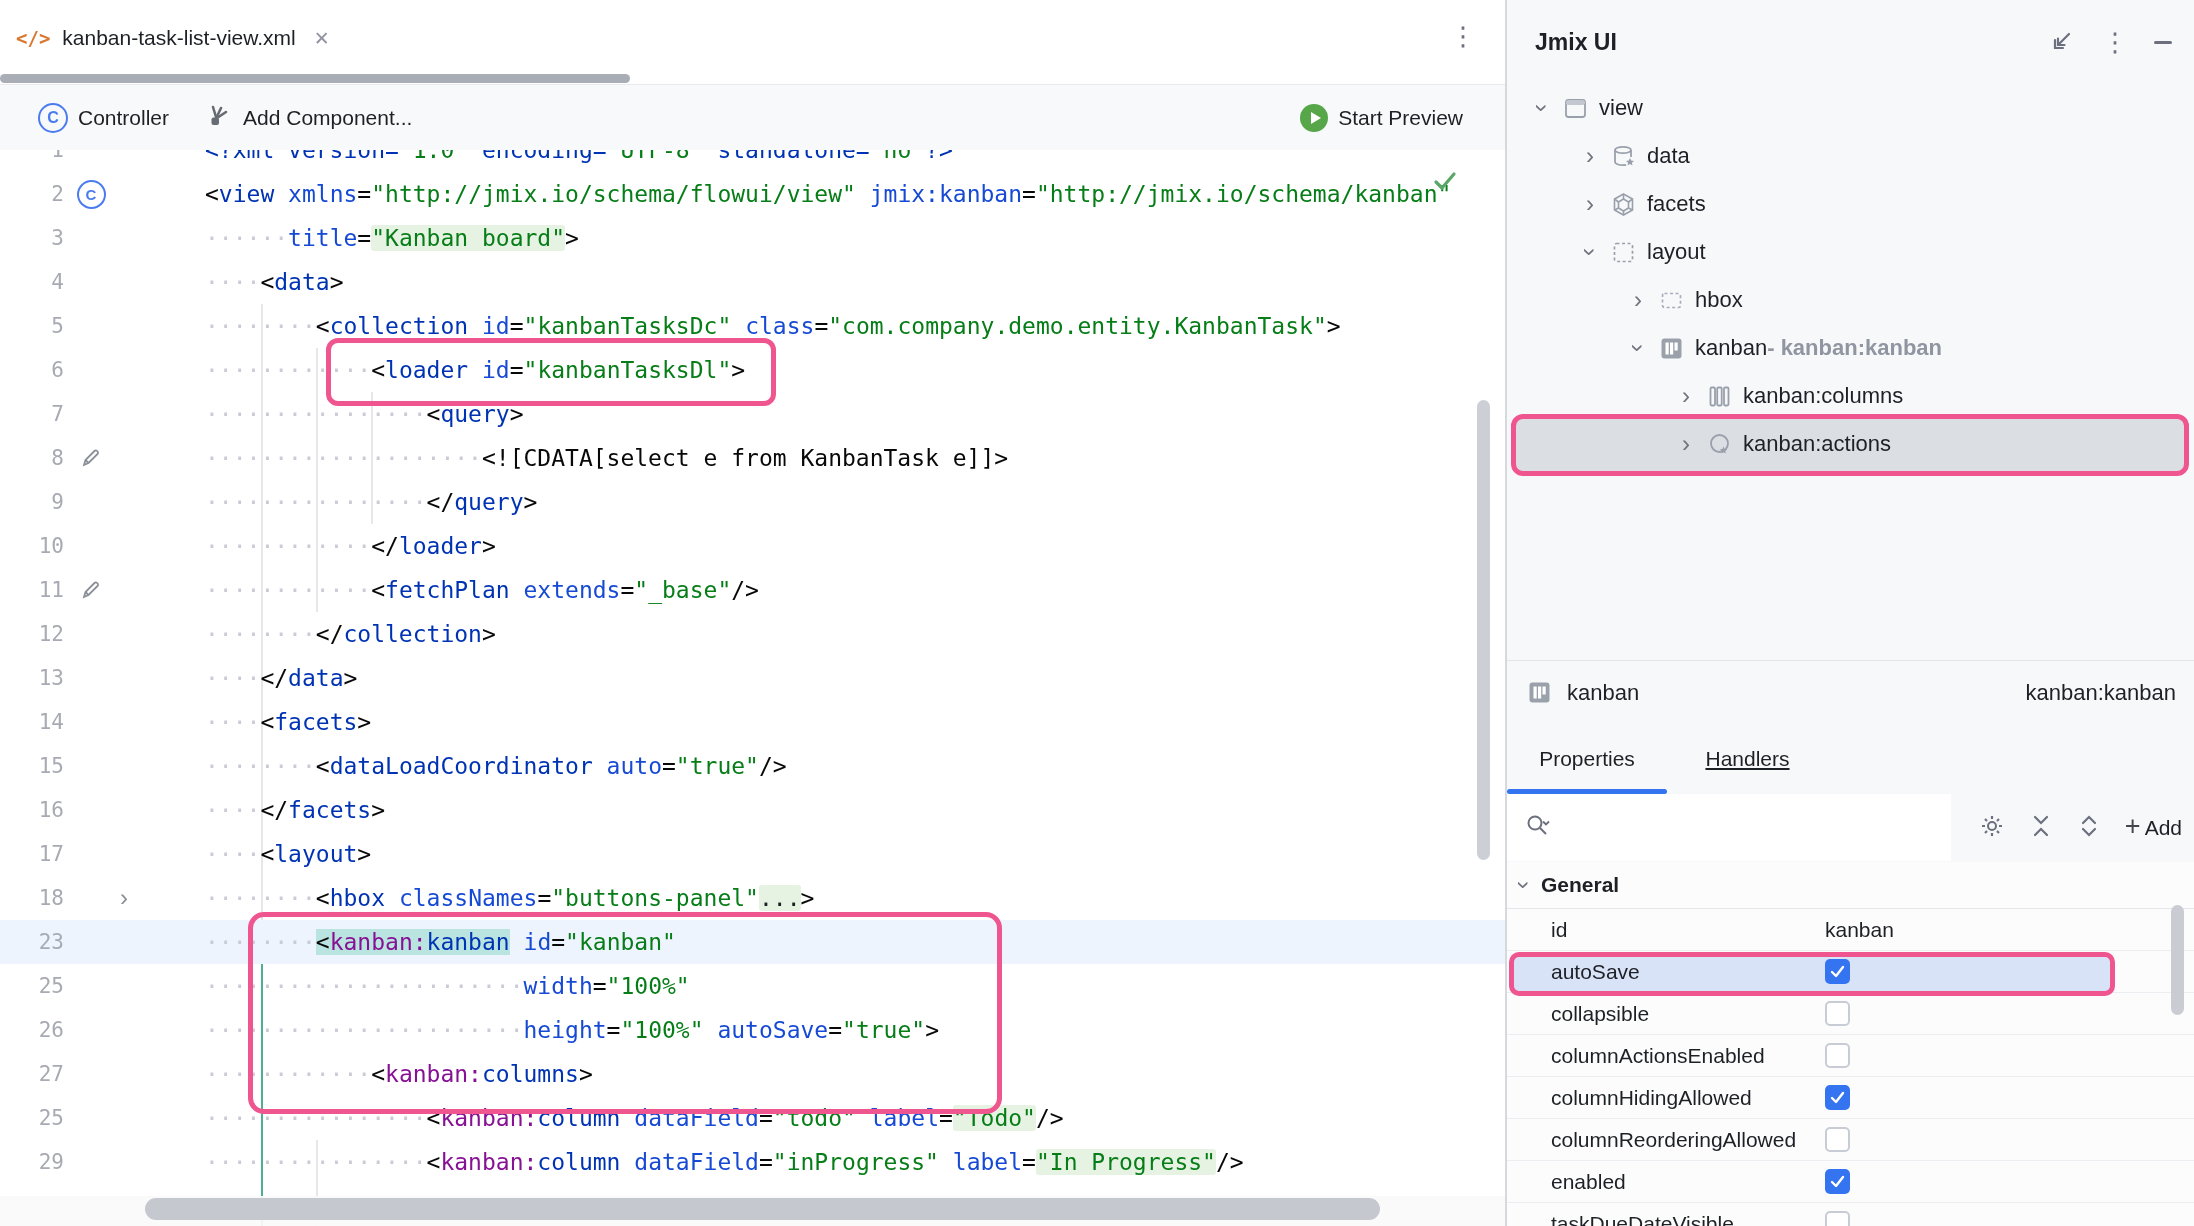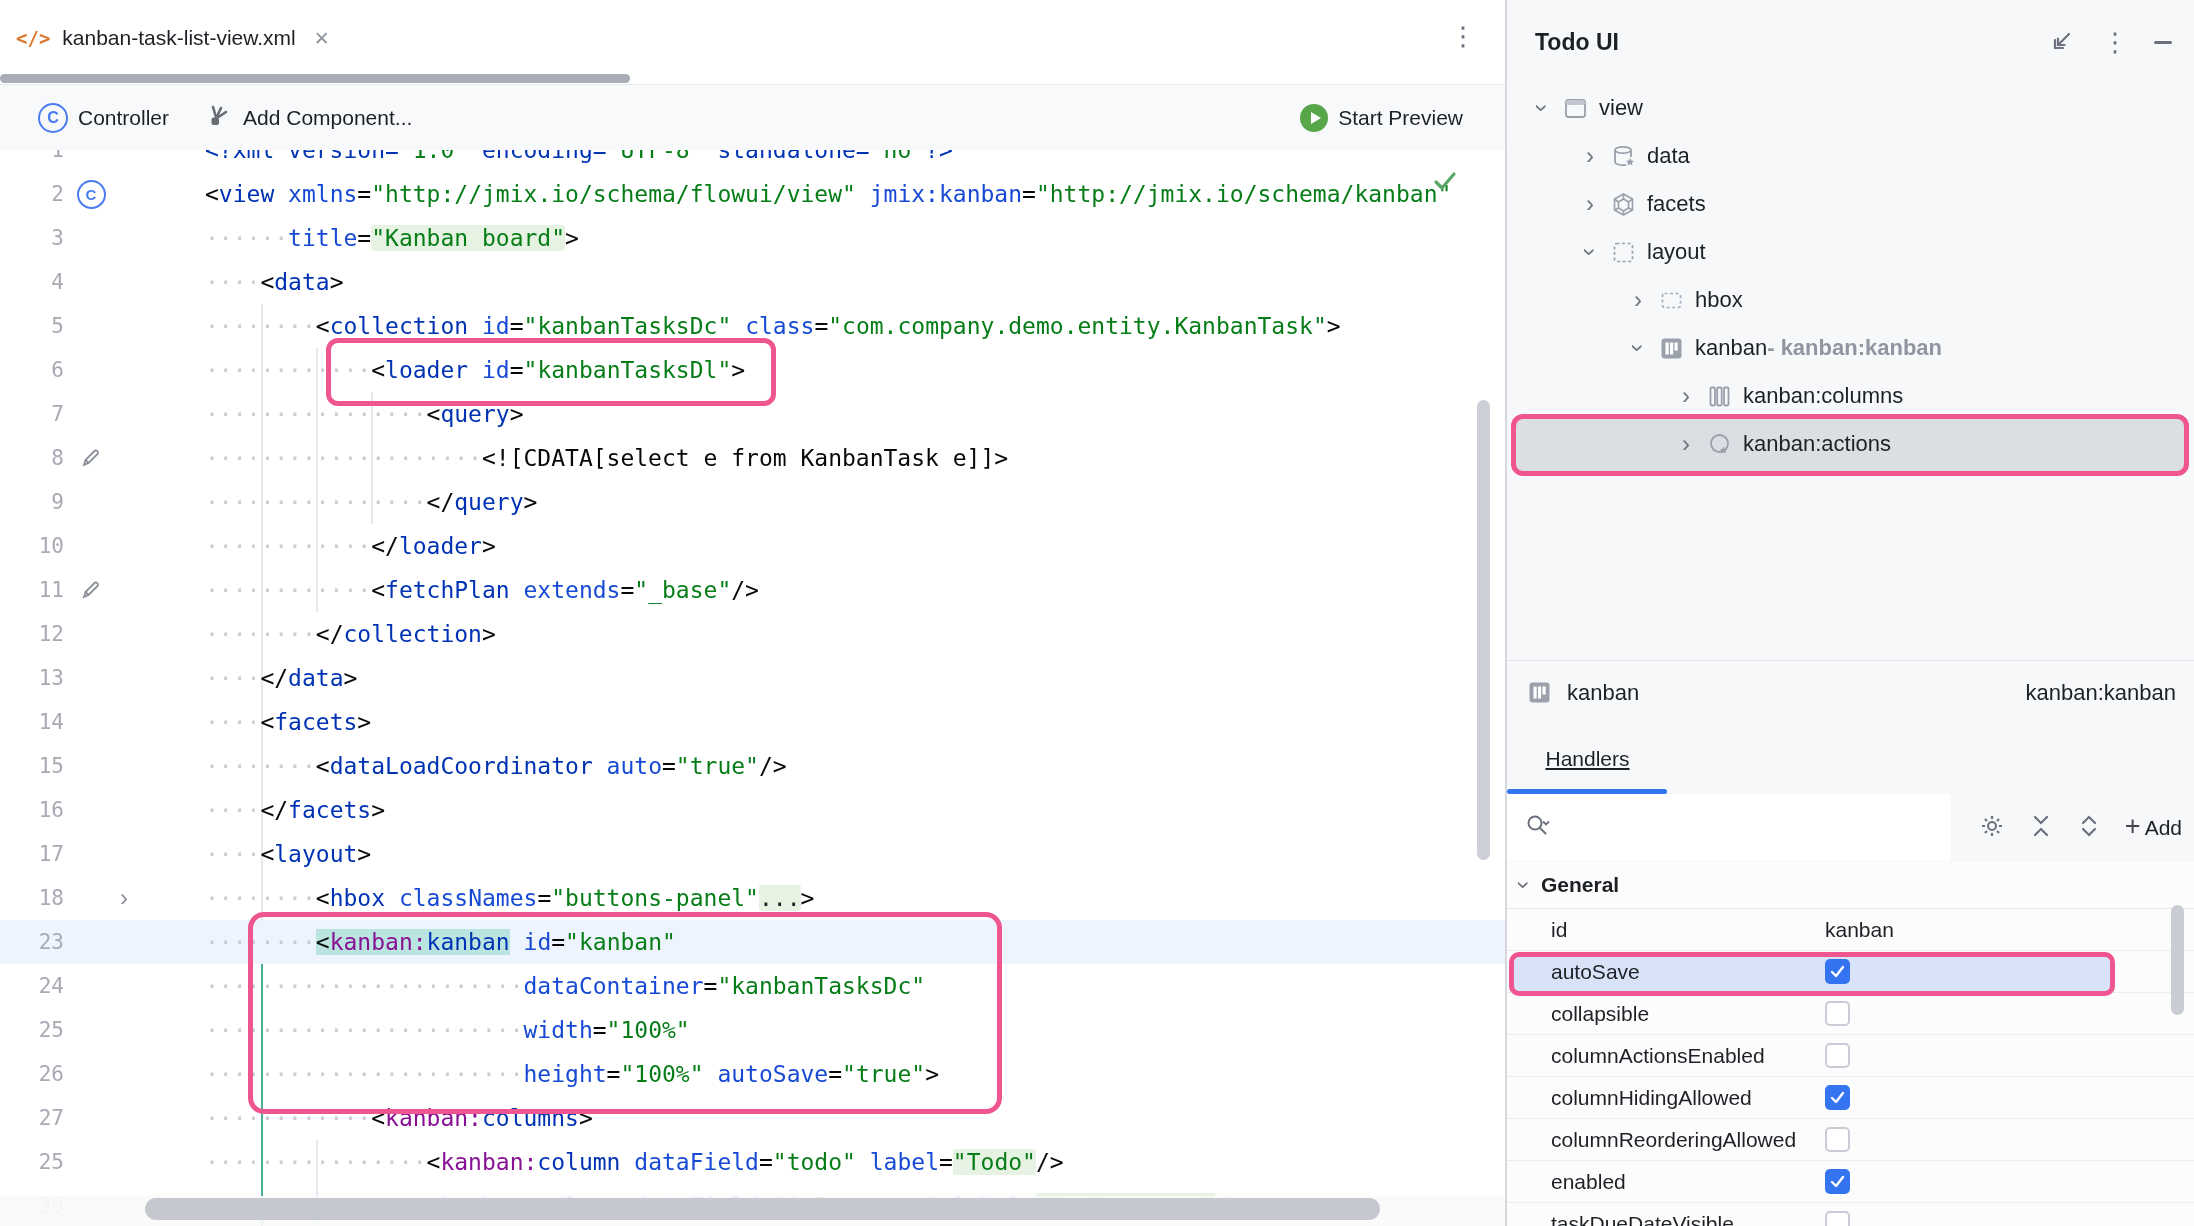--- a/index.html
+++ b/index.html
@@ -240,24 +240,20 @@
           <div class="code-line">
             <span class="lnum">18</span>
             <span class="gf">›</span>
             <span class="codetext"><span class="tk-d">········</span><span class="tk-b">&lt;</span><span class="tk-t">hbox</span><span class="tk-p"> </span><span class="tk-a">classNames</span><span class="tk-p">=</span><span class="tk-v">"buttons-panel"</span><span class="tk-fh">...</span><span class="tk-b">&gt;</span></span>
           </div>
           <div class="code-line current">
             <span class="lnum">23</span>
             <span class="codetext"><span class="tk-d">········</span><span class="tk-sb">&lt;</span><span class="tk-sn">kanban:</span><span class="tk-st">kanban</span><span class="tk-p"> </span><span class="tk-a">id</span><span class="tk-p">=</span><span class="tk-v">"kanban"</span></span>
           </div>
           <div class="code-line">
-            <span class="lnum">24</span>
-            <span class="codetext"><span class="tk-d">·······················</span><span class="tk-a">dataContainer</span><span class="tk-p">=</span><span class="tk-v">"kanbanTasksDc"</span></span>
-          </div>
-          <div class="code-line">
             <span class="lnum">25</span>
             <span class="codetext"><span class="tk-d">·······················</span><span class="tk-a">width</span><span class="tk-p">=</span><span class="tk-v">"100%"</span></span>
           </div>
           <div class="code-line">
             <span class="lnum">26</span>
             <span class="codetext"><span class="tk-d">·······················</span><span class="tk-a">height</span><span class="tk-p">=</span><span class="tk-v">"100%"</span><span class="tk-p"> </span><span class="tk-a">autoSave</span><span class="tk-p">=</span><span class="tk-v">"true"</span><span class="tk-b">&gt;</span></span>
           </div>
           <div class="code-line">
             <span class="lnum">27</span>
             <span class="codetext"><span class="tk-d">············</span><span class="tk-b">&lt;</span><span class="tk-n">kanban:</span><span class="tk-t">columns</span><span class="tk-b">&gt;</span></span>
@@ -282,21 +278,21 @@
       </div>
       <div id="hscroll-band"></div>
       <div id="hscroll-pill"></div>
       <div id="vscroll-pill"></div>
     </div>
   </div>
 
   <div id="panel">
 
     <div id="panel-header">
-      <span id="panel-title">Todo UI</span>
+      <span id="panel-title">Jmix UI</span>
       <div id="panel-hicons">
         <span>
           <svg width="26" height="26" viewBox="0 0 26 26" fill="none" stroke="#6c707e" stroke-width="2.2" stroke-linecap="round">
             <path d="M5 13 v8 h8"></path>
               <path d="M19 7 L8 18"></path>
               <path d="M8 11.5 V18 H14.5"></path>
             </svg>
         </span>
         <span class="kebab">⋮</span>
         <span class="minbar"></span>
@@ -401,20 +397,21 @@
             <rect x="7.5" y="7.5" width="3.2" height="12" fill="#fff"></rect>
             <rect x="12" y="7.5" width="3.2" height="12" fill="#fff"></rect>
             <rect x="16.5" y="7.5" width="3.2" height="8" fill="#fff"></rect>
           </svg>
         </span>
       <span id="info-name">kanban</span>
       <span id="info-type">kanban:kanban</span>
     </div>
 
     <div id="ptabs">
+      <div class="ptab" id="ptab-props">Properties</div>
       <div class="ptab" id="ptab-handlers">Handlers</div>
     </div>
     <div id="ptab-underline"></div>
 
     <div id="searchrow">
       <div id="searchfield">
         <span style="margin-left:16px;">
           <svg width="30" height="30" viewBox="0 0 30 30" fill="none" stroke="#6c707e" stroke-width="2">
             <circle cx="12" cy="12" r="6.5"></circle>
               <path d="M17 17 L23 23"></path>

